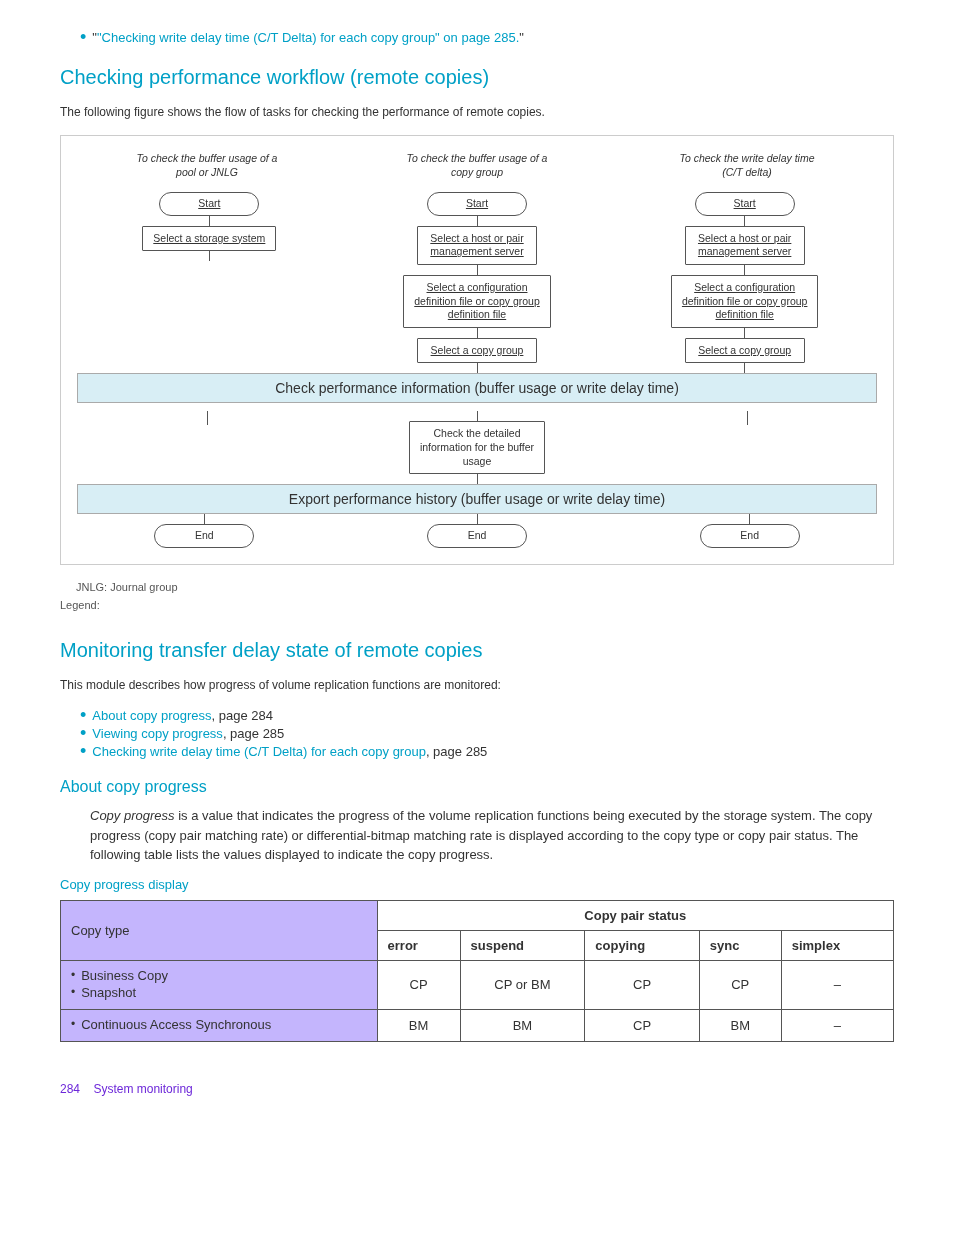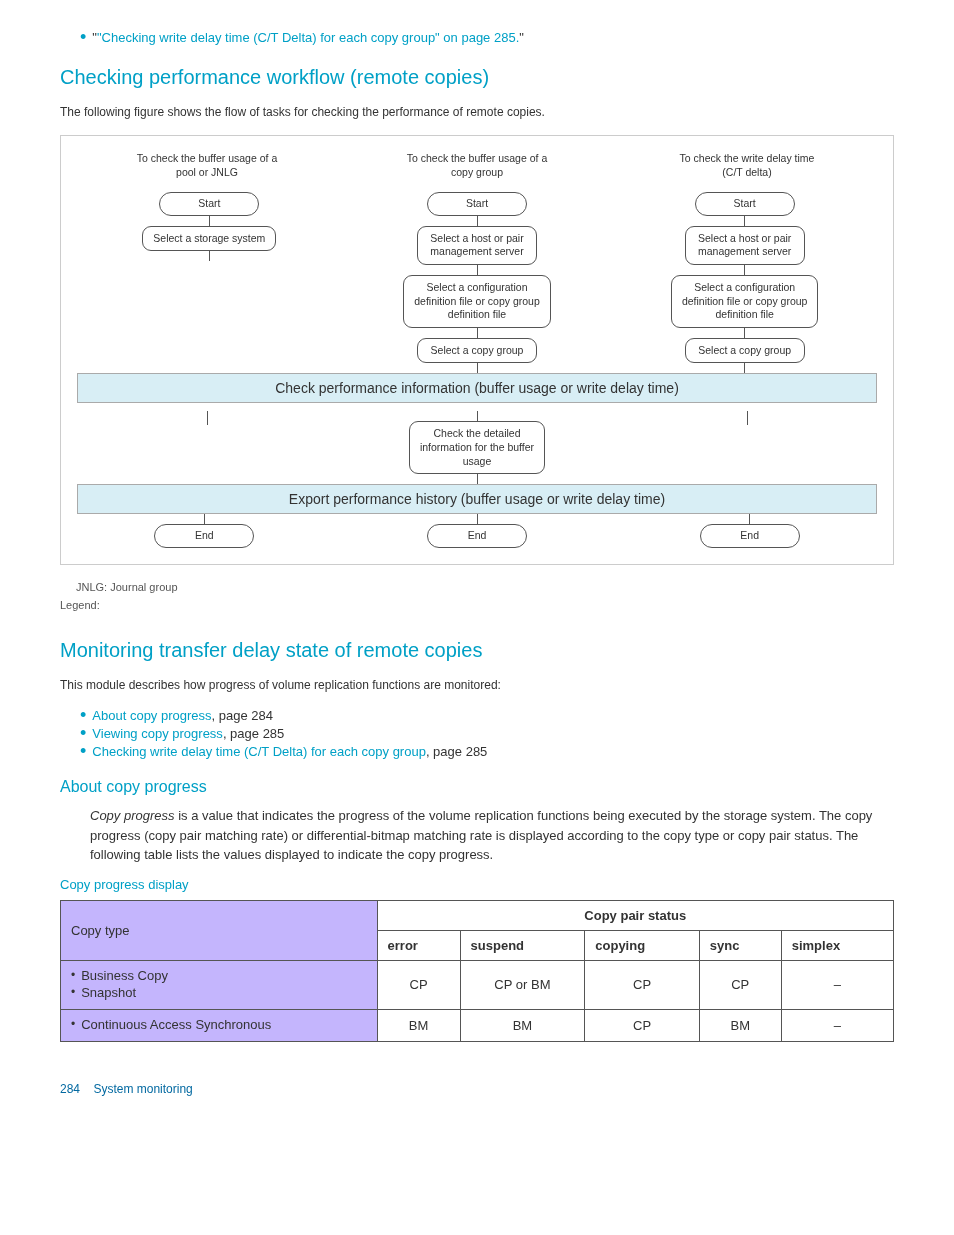--- a/index.html
+++ b/index.html
@@ -77,21 +77,21 @@
       font-size: 10.5px;
       text-align: center;
       background: #fff;
       min-width: 120px;
       max-width: 160px;
       margin-bottom: 0;
       line-height: 1.3;
     }
 
     .flow-box.rounded { border-radius: 14px; }
-    .flow-box.rect { border-radius: 9px; }
+    .flow-box.rect { border-radius: 1px; }
 
     .legend-text {
       font-size: 11px;
       margin-top: 6px;
       color: #555;
     }
 
     
     .body-text {
       font-size: 13px;
@@ -136,29 +136,30 @@
     .bullet-in-cell .dot {
       color: #333;
       margin-right: 6px;
       font-size: 12px;
     }
 
     
     .page-footer {
       margin-top: 40px;
       font-size: 12px;
-      color: #0369a1;
+      color: #6d28d9;
       border-top: none;
     }
     .tcf-col-header {
       font-size: 10.5px;
       text-align: center;
       line-height: 1.3;
       margin-bottom: 6px;
       min-height: 28px;
+      font-style: italic;
     }
 
     .flow-v-line {
       width: 1px;
       height: 12px;
       background: #555;
       flex-shrink: 0;
     }
 
     .span-box-blue {
@@ -190,21 +191,21 @@
 
 <div class="flow-diagram-container">
   <div class="three-col-wrapper">
 
     <div style="display:flex; gap:10px; width:100%; margin-bottom:6px;">
       <div class="tcf-col-header" style="flex:1;">To check the buffer usage of a<br>pool or JNLG</div>
       <div class="tcf-col-header" style="flex:1;">To check the buffer usage of a<br>copy group</div>
       <div class="tcf-col-header" style="flex:1;">To check the write delay time<br>(C/T delta)</div>
     </div>
 
-    <div style="display:flex; gap:3px; width:100%;">
+    <div style="display:flex; gap:3px; width:100%;text-decoration:underline;">
       <div style="flex:1; display:flex; flex-direction:column; align-items:center;">
         <div class="flow-box rounded" style="min-width:100px; padding:4px 20px;">Start</div>
         <div class="flow-v-line" style="height:10px;"></div>
         <div class="flow-box rect">Select a storage system</div>
         <div class="flow-v-line" style="height:10px;"></div>
       </div>
       <div style="flex:1; display:flex; flex-direction:column; align-items:center;">
         <div class="flow-box rounded" style="min-width:100px; padding:4px 20px;">Start</div>
         <div class="flow-v-line" style="height:10px;"></div>
         <div class="flow-box rect" style="text-align:center;">Select a host or pair<br>management server</div>

